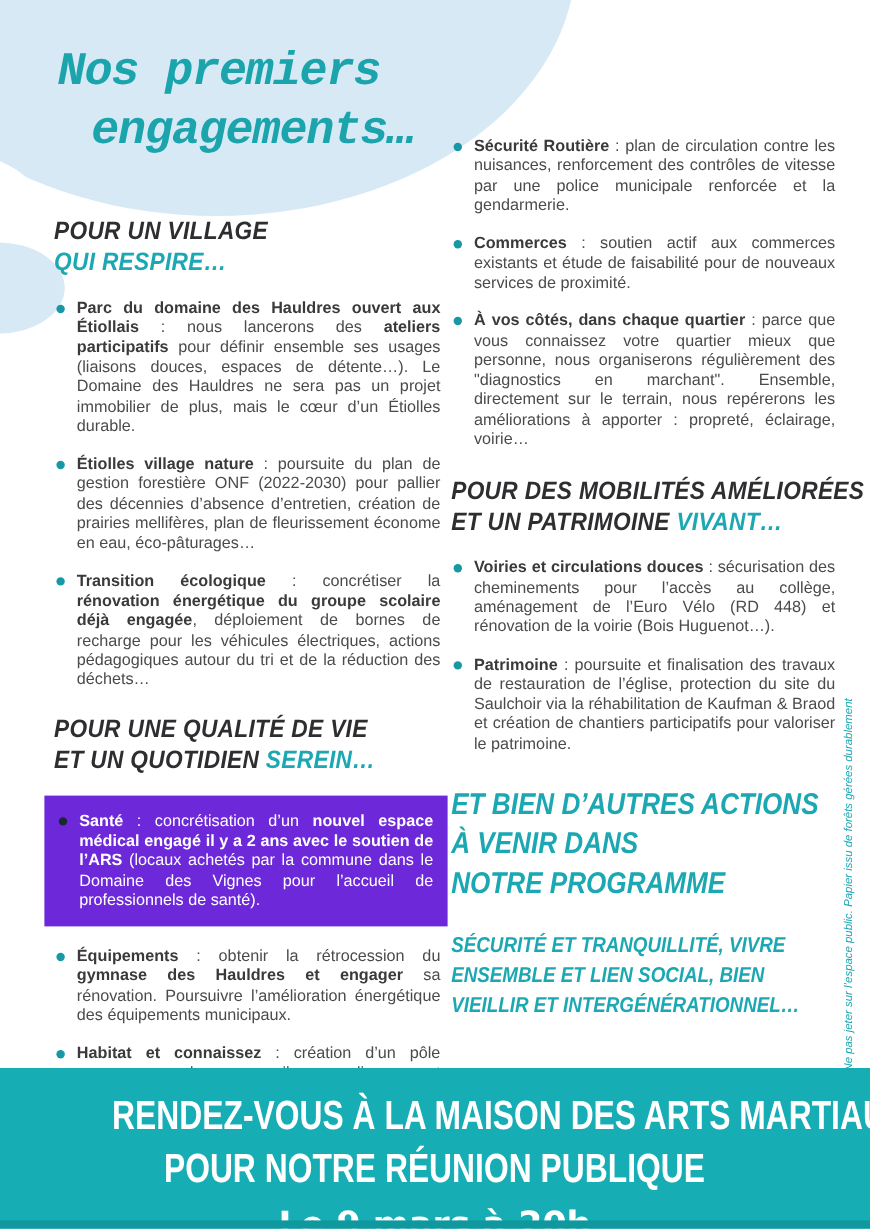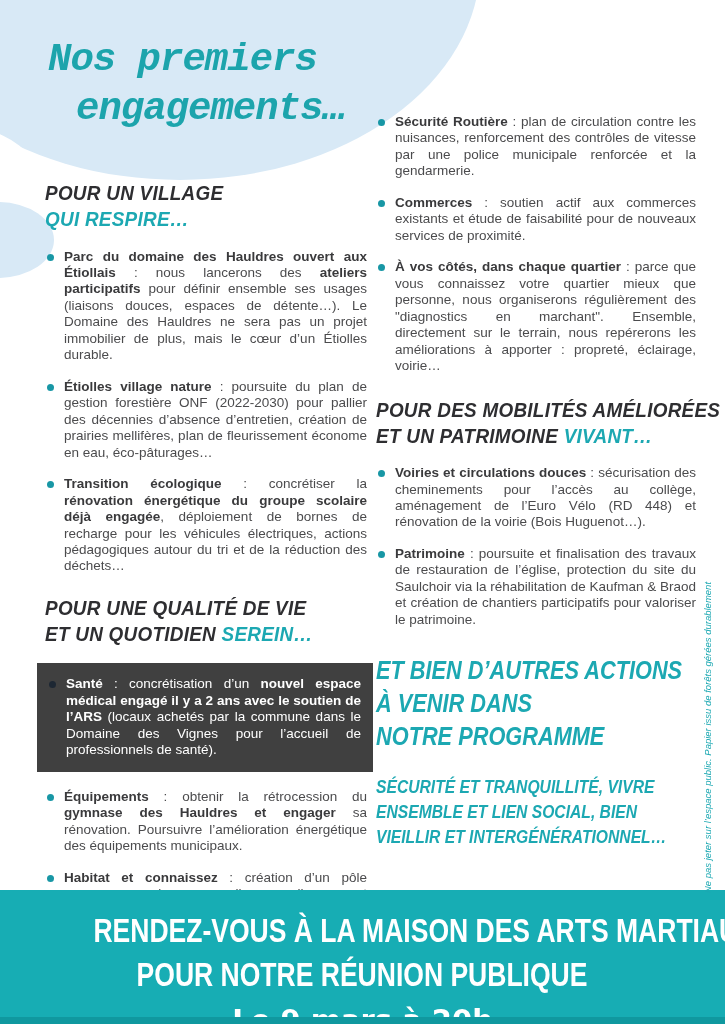--- a/index.html
+++ b/index.html
@@ -43,21 +43,21 @@
   .c-teal{color:#1ca8b2;}
 
   
   .bullet{display:flex;margin:0 0 15px 0;}
   .dot{flex:none;width:7px;height:7px;border-radius:50%;background:#1897a5;margin:5px 10px 0 2px;}
   .btxt{flex:1;text-align:justify;}
   .b{font-weight:bold;color:#3a3a3c;}
 
   
   .highlight-box{
-    background:#404040;color:#ffffff;
+    background:#6d28d9;color:#ffffff;
     margin:4px -6px 17px -8px;
     padding:13px 12px 13px 10px;
   }
   .highlight-box .bullet{margin:0;}
   .highlight-box .dot{background:#1d2733;}
   .highlight-box .b{color:#ffffff;}
 
   
   .teaser{margin-top:26px;font-weight:bold;font-style:italic;color:#1ca8b2;}
   .teaser .big{font-size:25px;line-height:1.32;}

